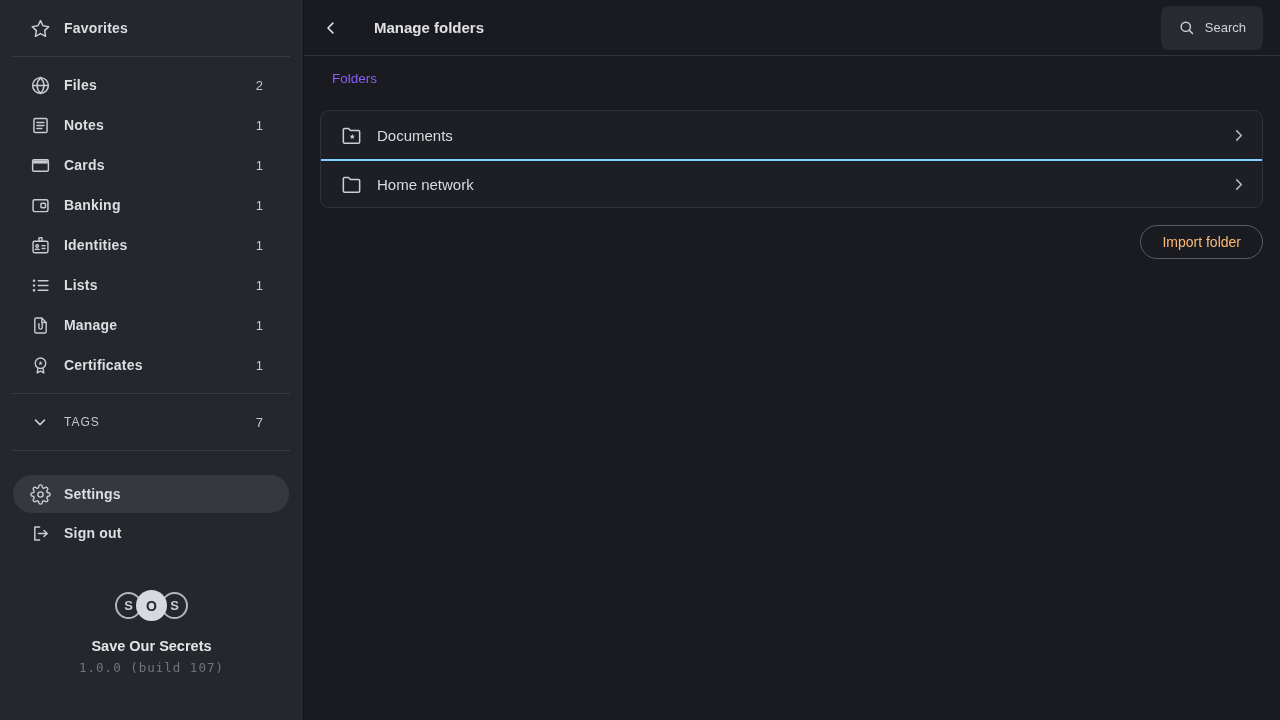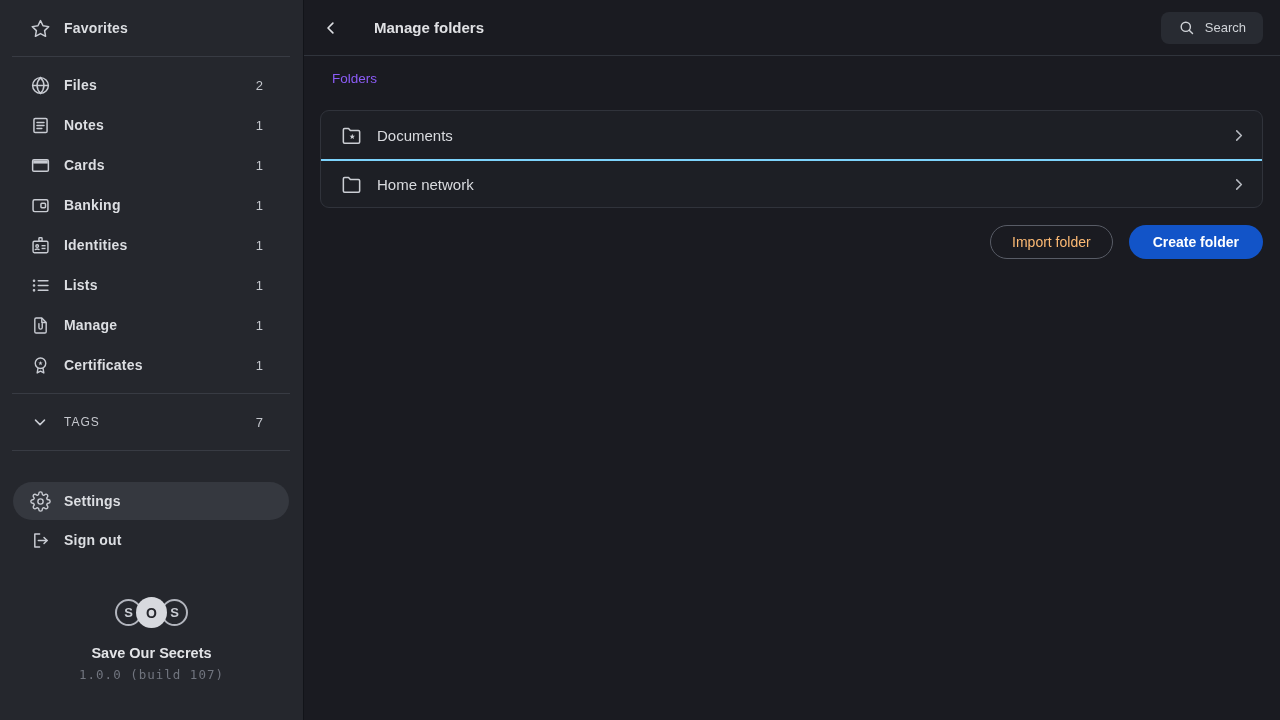--- a/index.html
+++ b/index.html
@@ -19,21 +19,21 @@
   .side-item {
     height:40px; display:flex; align-items:center;
     padding:0 40px 0 28px; cursor:pointer; color:#dcdee2;
   }
   .side-item .ico { width:24px; display:flex; justify-content:center; margin-right:12px; color:#c9ccd3; }
   .side-item .lbl { font-size:14px; font-weight:700; letter-spacing:.2px; }
   .side-item .cnt { margin-left:auto; font-size:13px; font-weight:400; color:#c3c6cc; }
   .section-row .lbl { font-size:12px; font-weight:400; letter-spacing:1px; color:#c6c8ce; }
   .side-divider { height:1px; background:#383b43; margin:8px 13px 8px 12px; }
   .side-item.selected {
-    background:#35383f; border-radius:20px; margin:23px 14px 0 13px;
+    background:#35383f; border-radius:20px; margin:16px 14px 0 13px;
     padding:0 27px 0 15px; height:38px;
   }
   .sidebar-footer { margin-top:37px; display:flex; flex-direction:column; align-items:center; }
   .logo { display:flex; align-items:center; }
   .logo-circle {
     width:27px; height:27px; border-radius:50%; border:2px solid #b2b5bd;
     display:flex; align-items:center; justify-content:center;
     font-size:13px; font-weight:700; color:#c9ccd3; background:#25272d;
   }
   .logo-circle.filled {
@@ -49,21 +49,21 @@
   
   .main { flex:1; display:flex; flex-direction:column; }
   .main-header {
     height:56px; display:flex; align-items:center;
     border-bottom:1px solid #30343c; padding:0 17px 0 15px;
   }
   .back-btn { width:24px; height:24px; display:flex; align-items:center; justify-content:center;
     color:#dcdee2; cursor:pointer; }
   .page-title { margin-left:31px; font-size:15px; font-weight:700; color:#e0e1e4; }
   .search-btn {
-    margin-left:auto; height:32px; background:#282b32; border:none; border-radius:8px;
+    margin-left:auto; height:44px; background:#282b32; border:none; border-radius:8px;
     display:flex; align-items:center; gap:10px; padding:0 17px; cursor:pointer;
     color:#cfd2d7; font-family:inherit;
   }
   .search-btn .s-lbl { font-size:13px; color:#cfd2d7; }
 
   .content { padding:0 17px 0 16px; }
   .group-label { margin:15px 0 24px 12px; font-size:13.5px; color:#8b5cf6; }
 
   .folder-list {
     border:1px solid #30333b; border-radius:9px; background:#1d1f25; overflow:hidden;
@@ -300,17 +300,16 @@
           <svg width="17" height="17" viewBox="0 0 24 24" fill="none" stroke="currentColor" stroke-width="2.2" stroke-linecap="round" stroke-linejoin="round">
             <polyline points="9.5 5.5 16 12 9.5 18.5"></polyline>
           </svg>
         </span>
       </div>
 
     </div>
 
     <div class="actions">
       <button class="btn btn-outline">Import folder</button>
-      <button class="btn btn-primary">Create folder</button>
     </div>
   </div>
 
 </div>
 
 </body></html>

